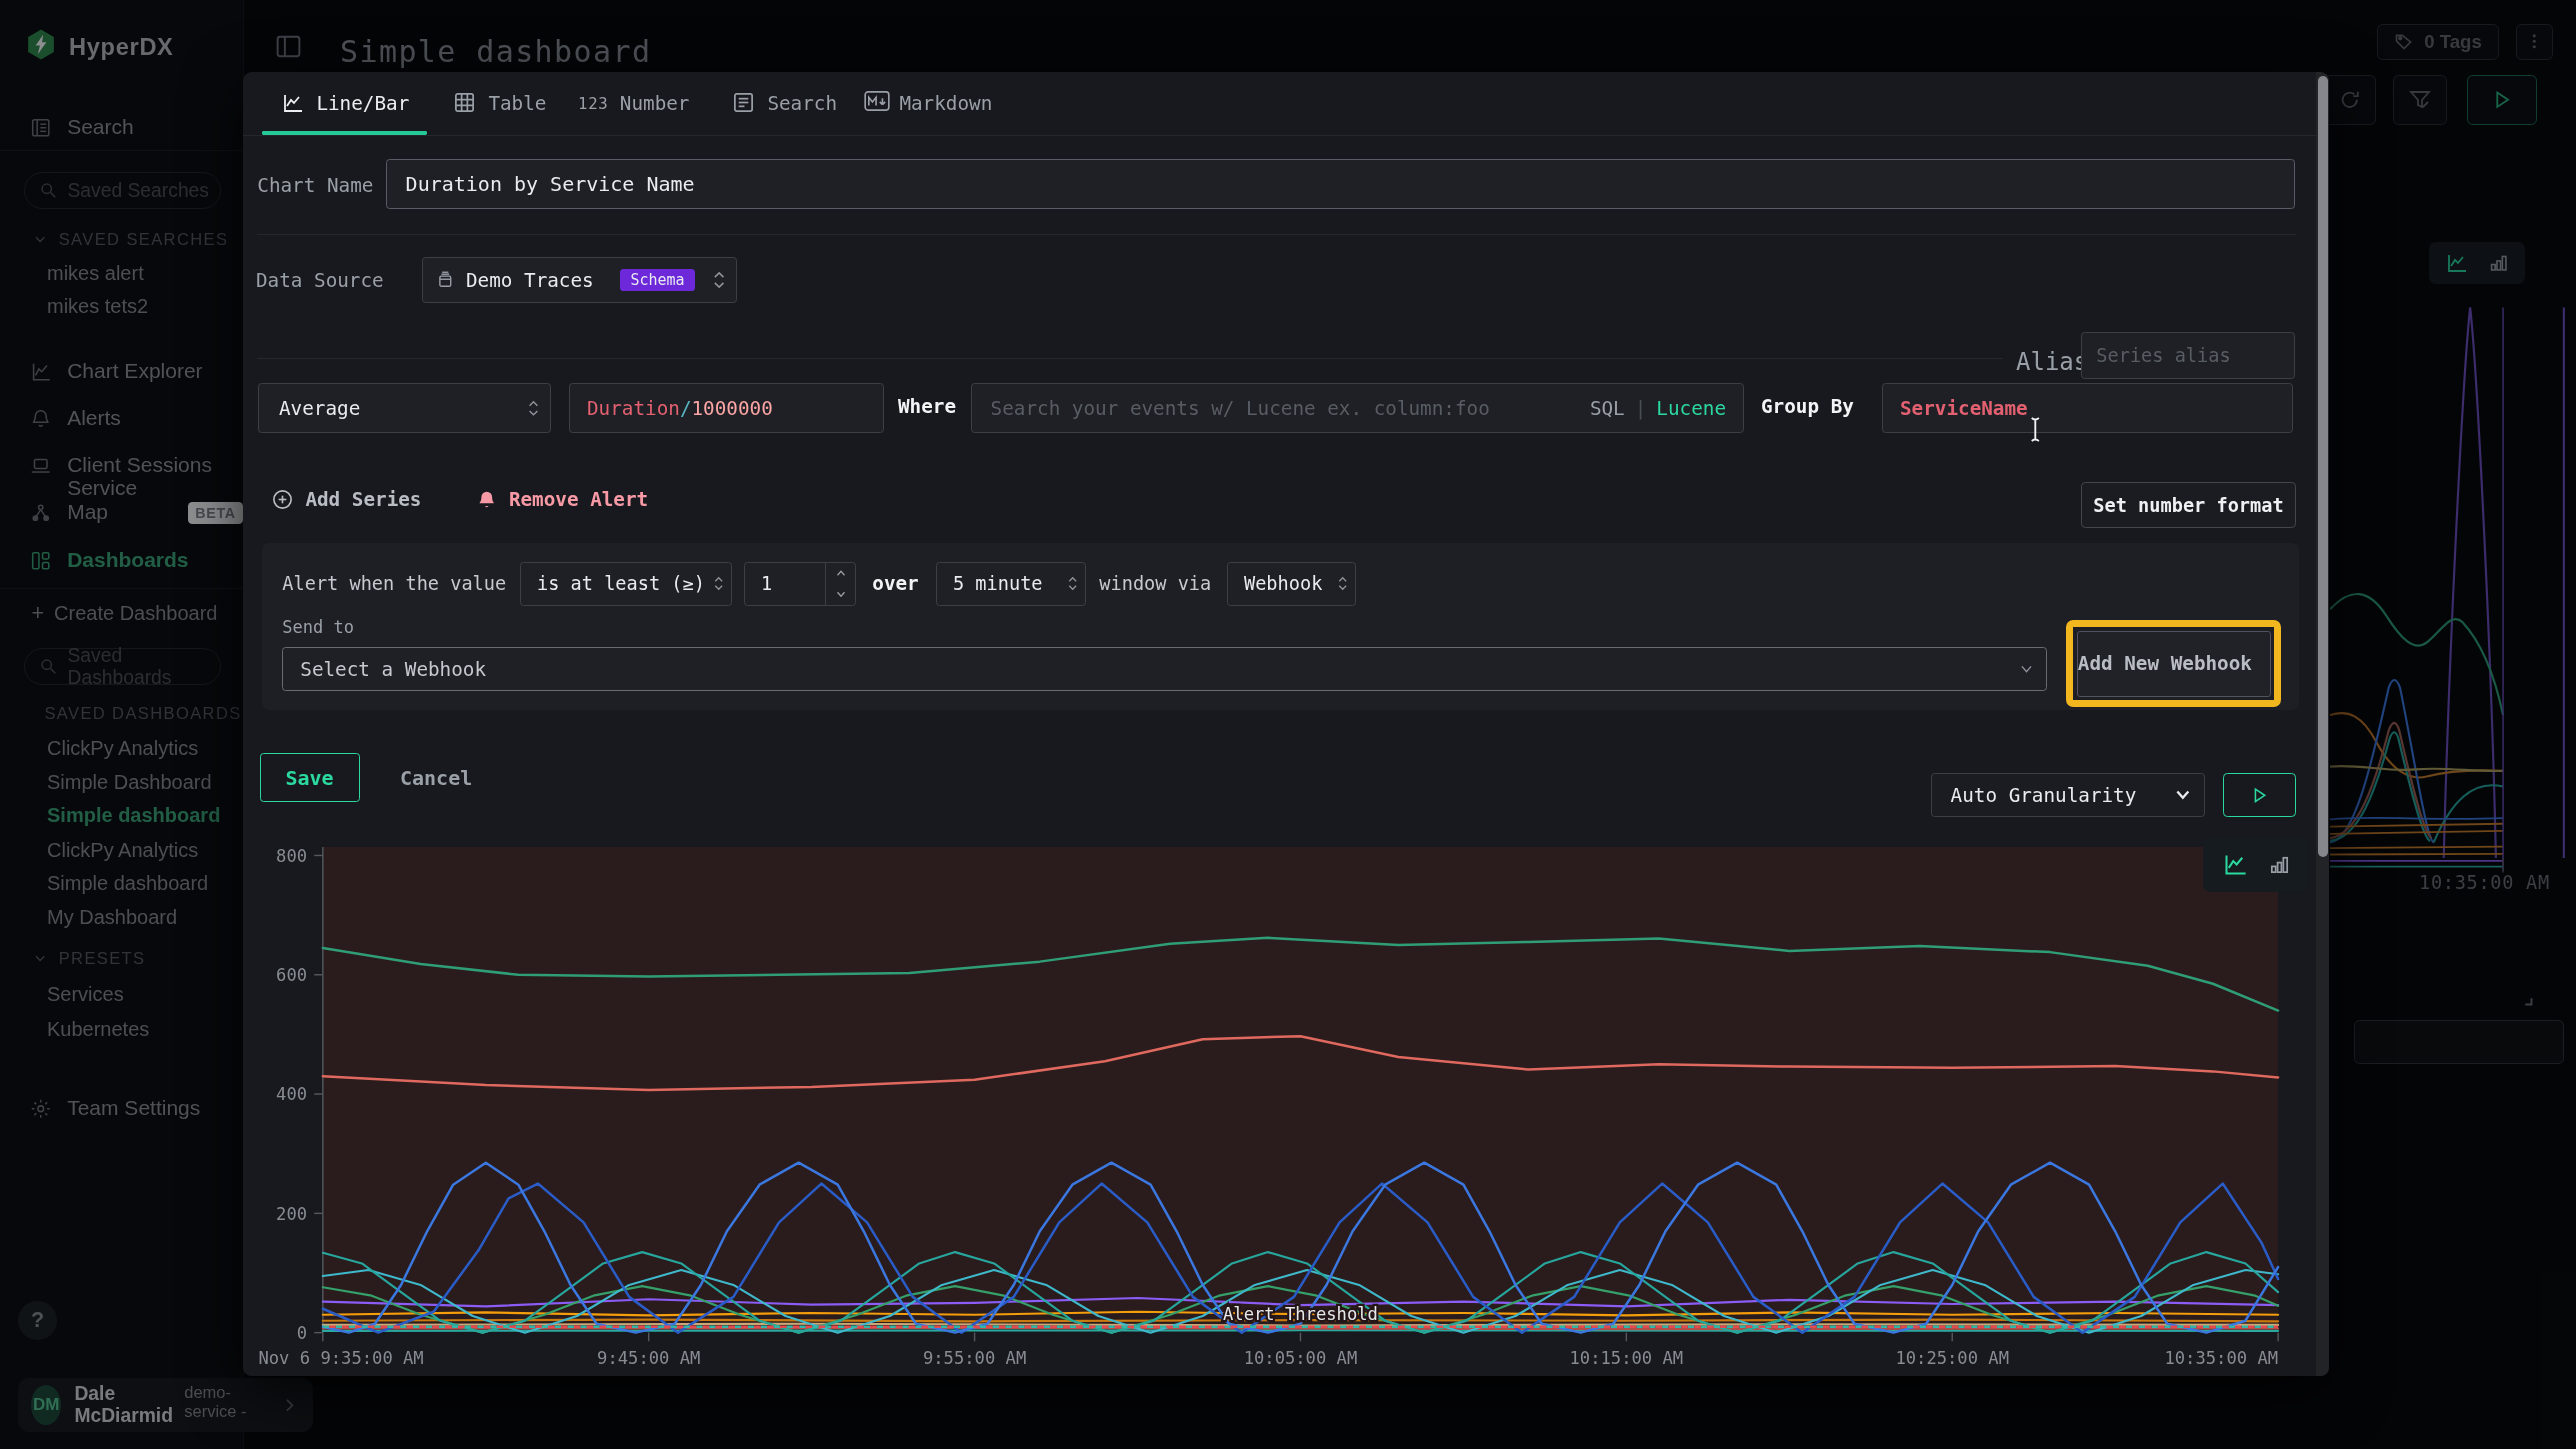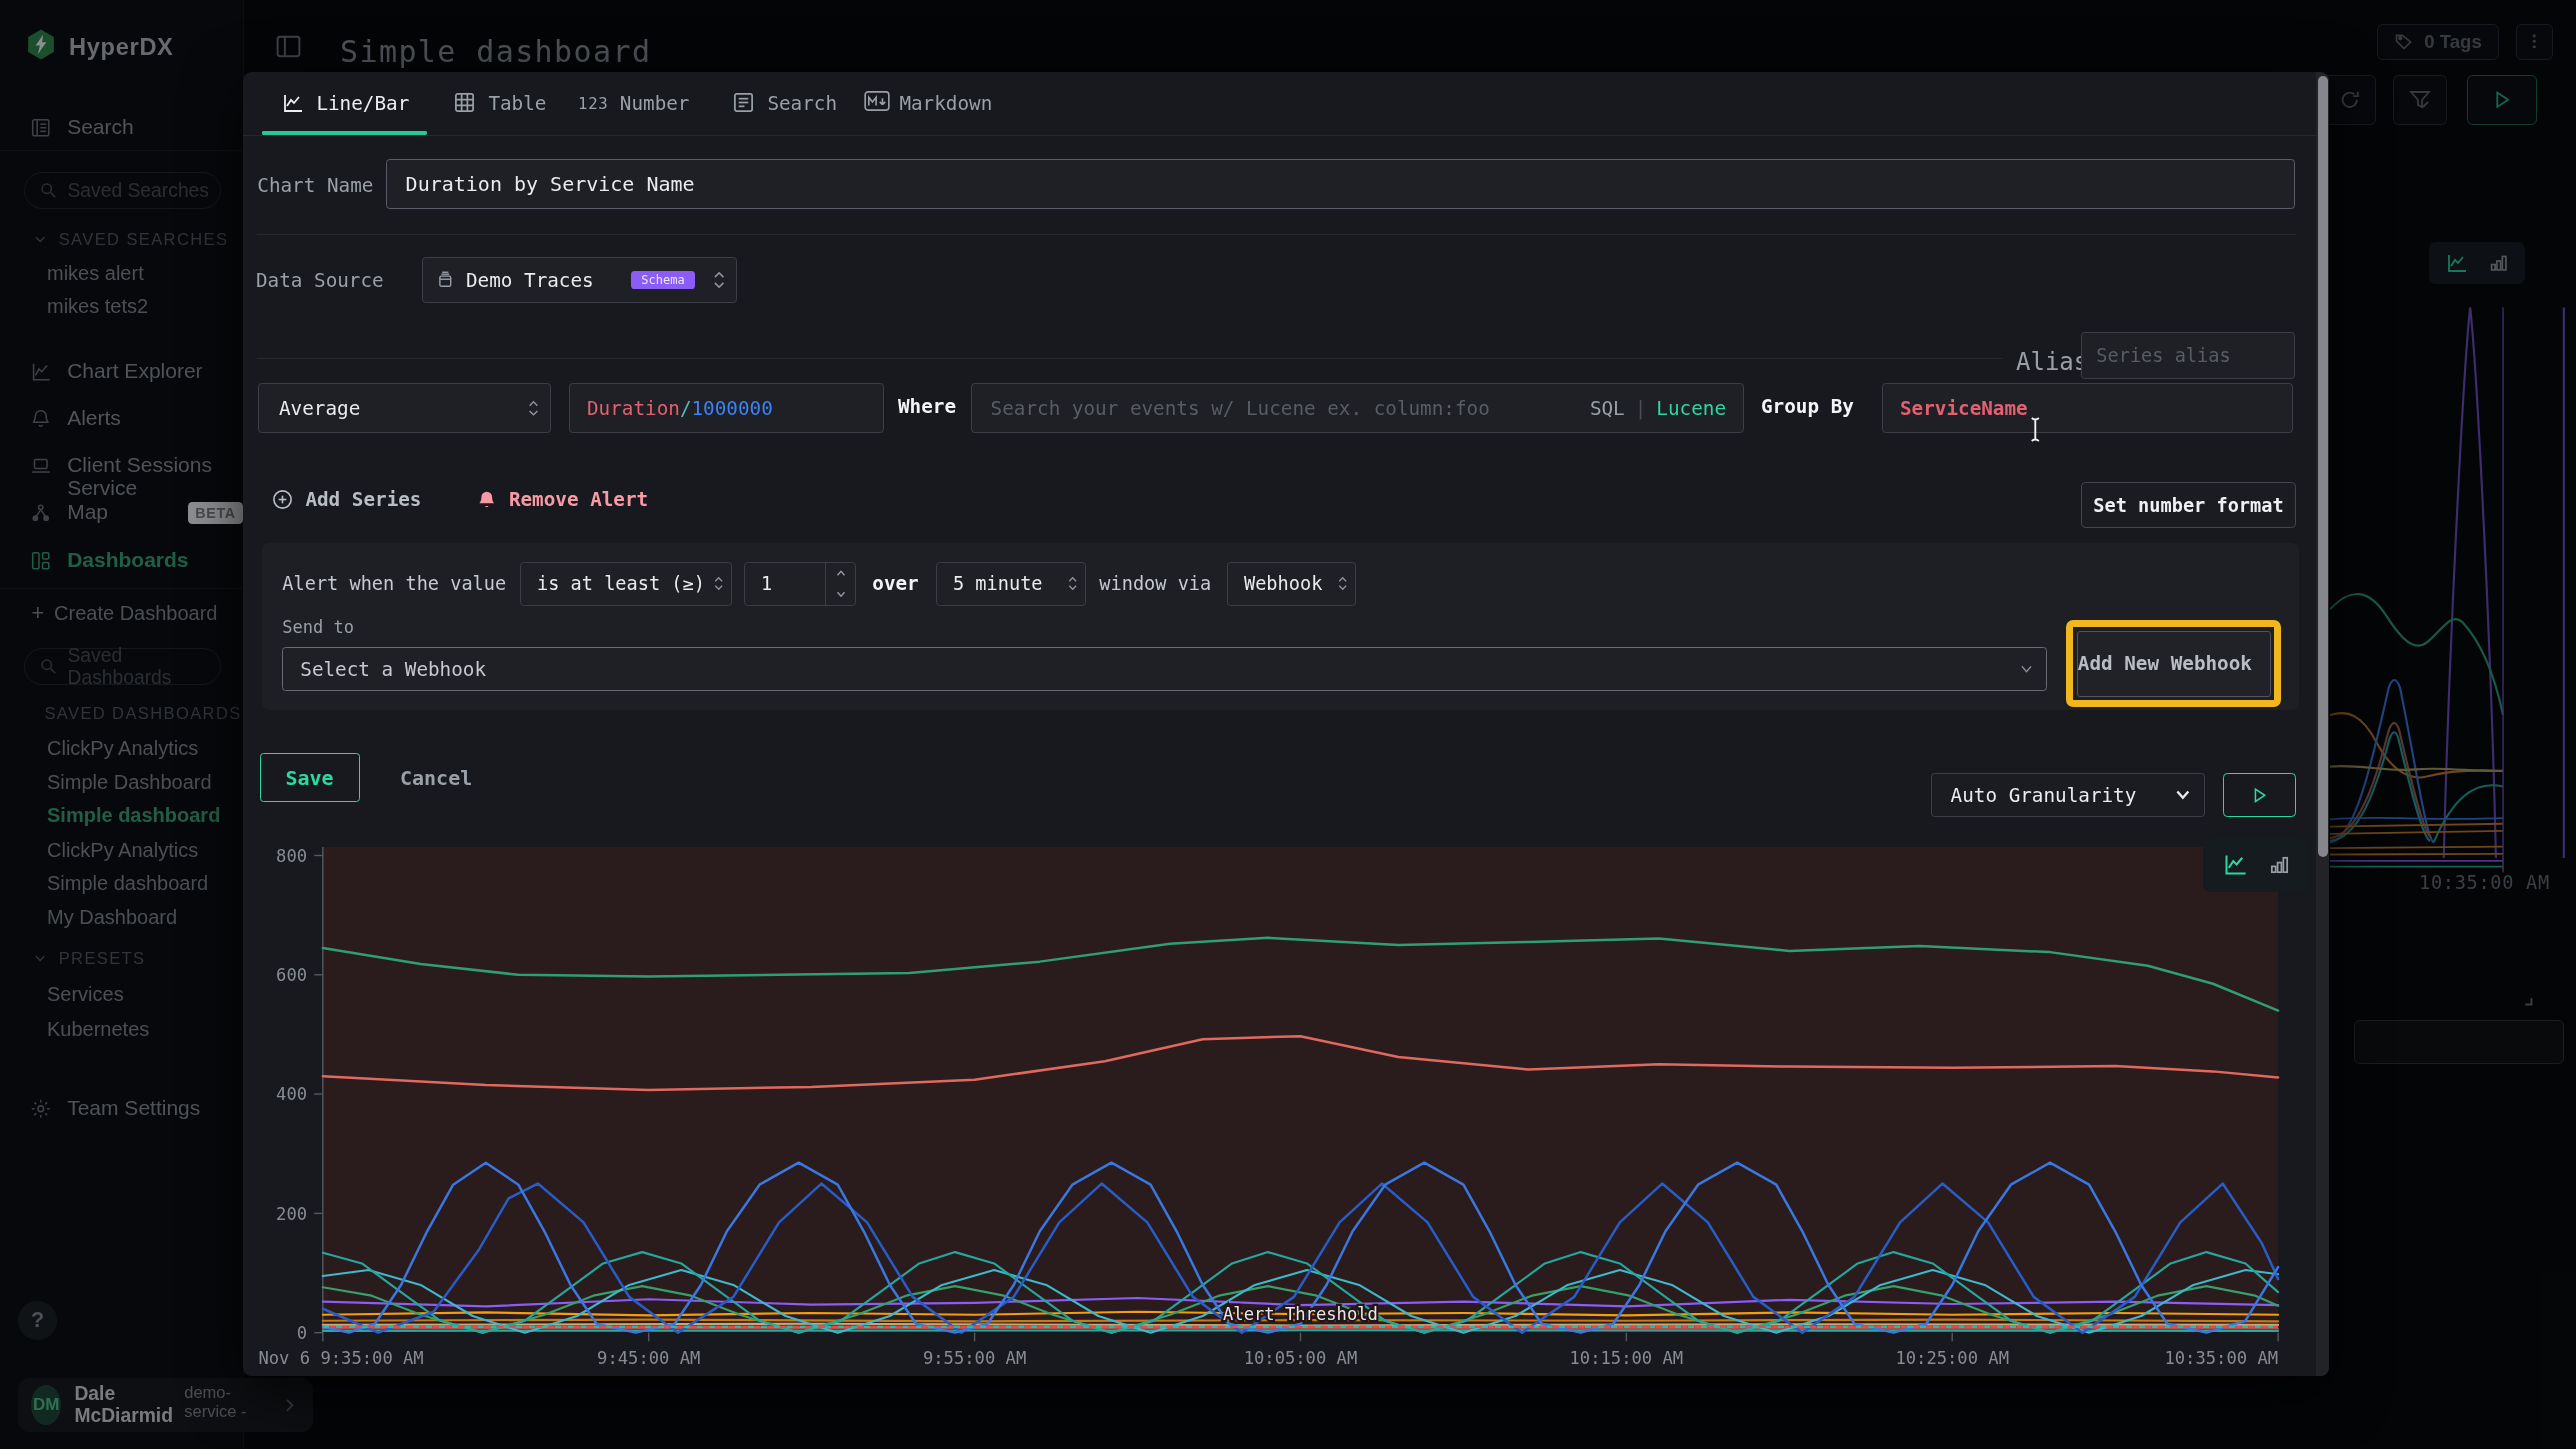--- a/index.html
+++ b/index.html
@@ -47,21 +47,21 @@
 
   .field-label{color:#9aa0a7}
   .input{background:#1f2026;border:1.4px solid #3d3f47;border-radius:3.6px;box-sizing:border-box;display:flex;align-items:center;color:#e9ebef}
   .placeholder{color:#585d64}
   .updown{color:#8f939b;flex:0 0 auto;margin-left:auto;margin-right:10px}
   .divider{position:absolute;height:1.4px;background:#26272c}
 
   .btn-outline{border:1.4px solid #44464e;border-radius:4.3px;background:#1b1c21;display:flex;align-items:center;justify-content:center;
                color:#eef0f3;font-weight:bold;box-sizing:border-box;cursor:pointer}
   #alert-panel{position:absolute;left:19.3px;top:471px;width:2037px;height:167px;background:#1e1f25;border-radius:7.2px}
-  .badge-schema{background:#8b5cf6;color:#e8eaf2;font-size:12px;padding:2.1px 10px;border-radius:3.6px}
+  .badge-schema{background:#6d28d9;color:#e8eaf2;font-size:15px;padding:2.1px 10px;border-radius:3.6px}
 
   #save-btn{border:1.4px solid #2bd99f;color:#2bd99f;border-radius:3.6px;font-weight:bold;display:flex;align-items:center;justify-content:center;cursor:pointer}
   #cancel-btn{color:#9aa0a7;font-weight:bold;cursor:pointer}
   #play-btn,#granularity{box-sizing:border-box}
 
   #webhook-frame{position:absolute;left:1804px;top:77px;width:215px;height:87px;border:7.2px solid #f2b71f;border-radius:7.2px;box-sizing:border-box;
                  background:#1e1f25;display:flex;align-items:center;justify-content:center}
   #add-webhook-btn{width:192px;height:64px;border:1.4px solid #50545e;border-radius:2.9px;background:#212228;color:#b9bdc4;font-weight:bold;
                    display:flex;align-items:center;justify-content:flex-start;cursor:pointer}
 
@@ -423,21 +423,21 @@
     <span class="updown">
         <svg width="13" height="18.6" viewBox="0 0 20 28" fill="none" stroke="currentColor" stroke-width="2.2">
           <polyline points="4 10 10 4 16 10"></polyline>
           <polyline points="4 18 10 24 16 18"></polyline>
         </svg>
       </span>
   </div>
   <div class="input abs" style="left:326px;top:311px;width:315px;height:50px;padding-left:17px;font-weight:normal">
     <span style="color: rgb(226, 96, 111);">Duration</span>
       <span style="color: rgb(86, 182, 194);">/</span>
-      <span style="color: #3b82f6;">1000000</span>
+      <span style="color: #fca5a5;">1000000</span>
   </div>
   <div class="abs" style="left:655px;top:323px;color:#f2f4f6;font-weight:bold">Where</div>
   <div class="input abs" style="left:728px;top:311px;width:773px;height:50px;padding-left:18.6px;padding-right:17px">
     <span class="placeholder">Search your events w/ Lucene ex. column:foo</span>
     <span style="margin-left:auto;display:flex;gap:10px;align-items:center">
       <span style="color:#9aa0a7">SQL</span>
       <span style="color:#4a4e55">|</span>
       <span style="color:#2bd99f">Lucene</span>
     </span>
   </div>

